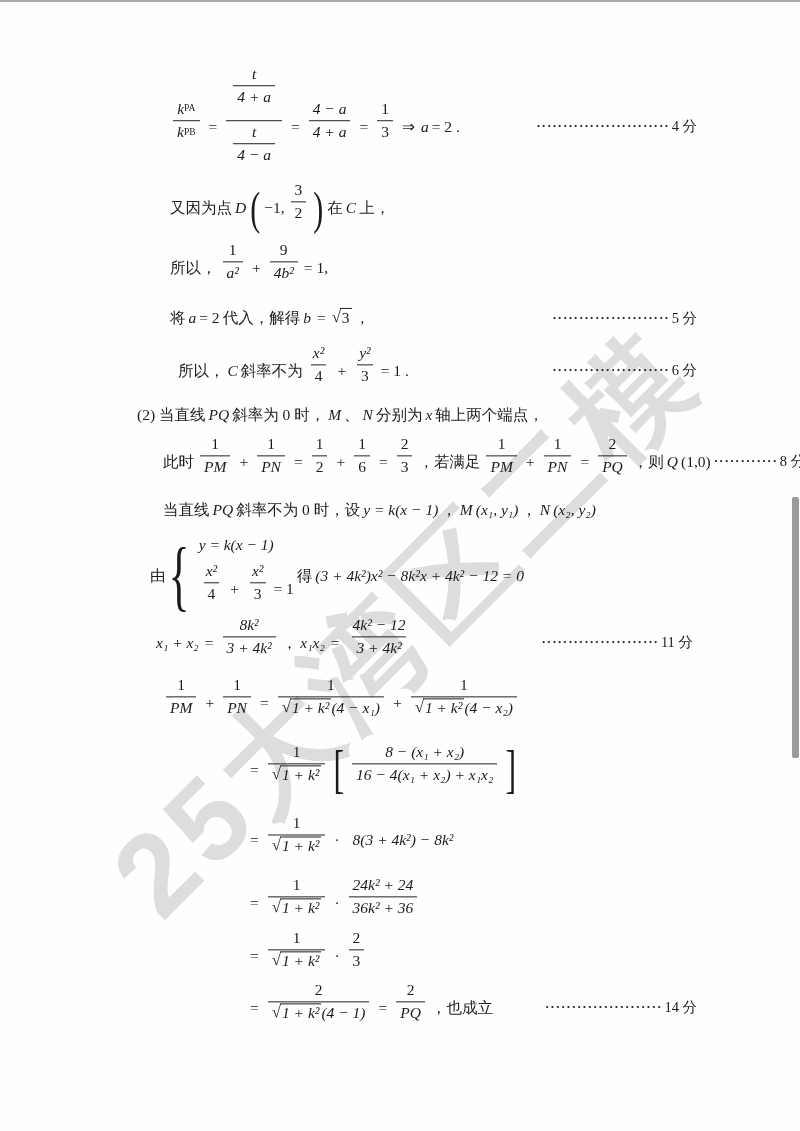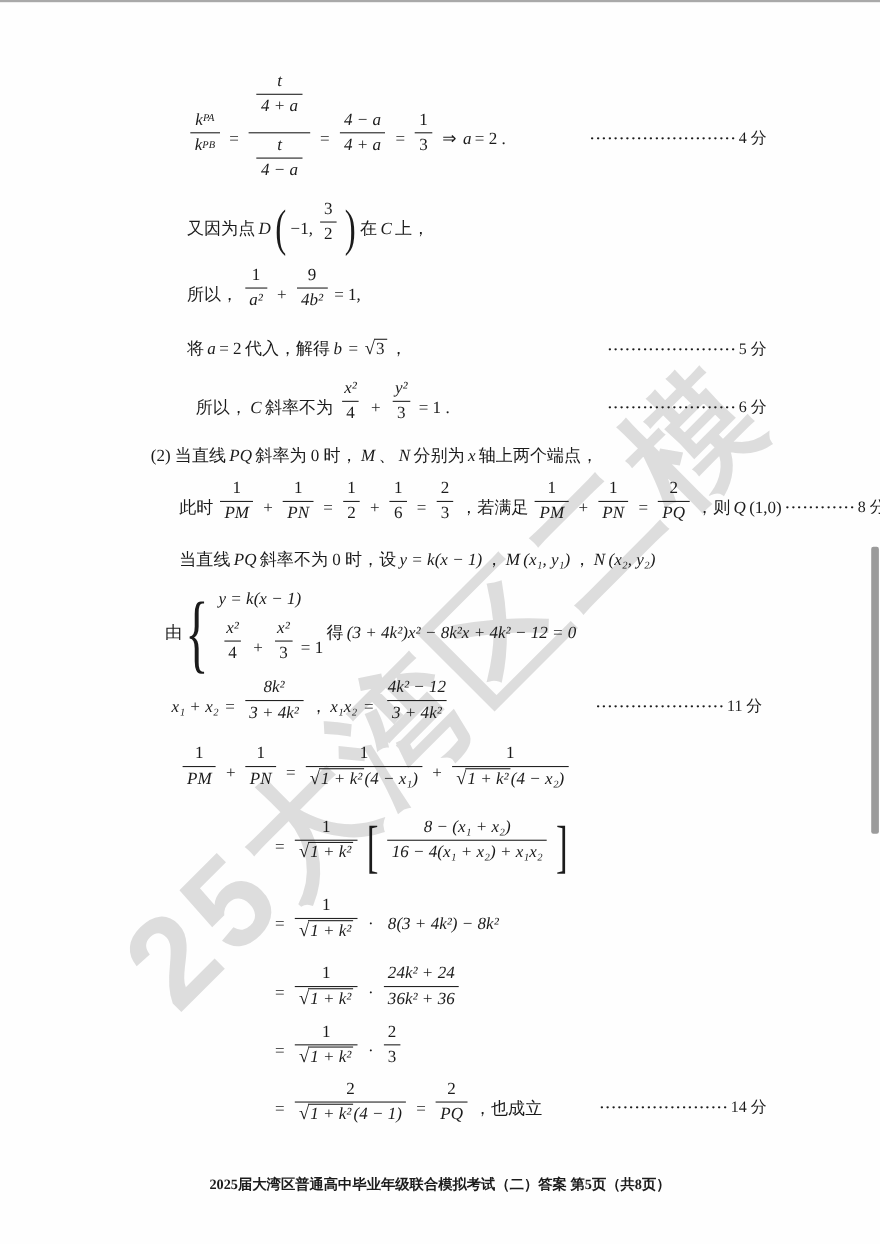--- a/index.html
+++ b/index.html
@@ -31,21 +31,21 @@
     font-size:15.5px; white-space:nowrap; z-index:1;
     transform:translateY(-50%); line-height:1.3;
   }
   .zh { font-family:"Liberation Serif", serif; }
   .mi { font-style:italic; }
   .mn { font-style:normal; }
   .op { margin:0 3px; }
   .frac { display:inline-flex; flex-direction:column; align-items:center; text-align:center; margin:0 3px; }
   .frac > .num { padding:0 4px 1px; display:inline-flex; align-items:center; justify-content:center; }
   .frac > .den { padding:1px 4px 12px; border-top:1.3px solid #222; display:inline-flex; align-items:center; justify-content:center; }
-  sub.s { font-size:9.5px; font-style:italic; line-height:1; }
+  sub.s { font-size:9.5px; line-height:1; }
   .sqrt { display:inline-flex; align-items:flex-start; }
   .rsign { font-size:1.08em; line-height:1.12; }
   .rbody { border-top:1.2px solid #222; padding:0 2px; margin-left:-1px; line-height:1.22; }
   .bigp { display:inline-block; font-size:30px; font-weight:300; transform:scaleY(1.55); line-height:0.8; margin:0 1px; }
   .brace9 { display:inline-block; font-size:44px; font-weight:300; transform:scaleY(1.8); line-height:0.8; margin-right:6px; }
   .bracket { display:inline-block; font-size:32px; font-weight:300; transform:scaleY(1.65); line-height:0.8; margin:0 2px; }
   .sys { display:inline-flex; flex-direction:column; align-items:flex-start; gap:6px; }
   .srow { display:flex; align-items:center; gap:3px; }
   .leader { margin-left:auto; display:flex; align-items:center; }
   .dots { font-size:13px; font-weight:bold; letter-spacing:1px; }
@@ -414,15 +414,14 @@
       <span class="num mn">2</span>
       <span class="den mi">PQ</span>
     </span>
     <span class="zh">，也成立</span>
     <span class="leader">
       <span class="dots">······················</span>
       <span class="score">14 分</span>
     </span>
   </div>
 
-  <div class="footer">2025届大湾区普通高中毕业年级联合模拟考试（二）答案 第5页（共8页）</div>
   <div class="scroll-thumb"></div>
 </div>
 
 </body></html>

